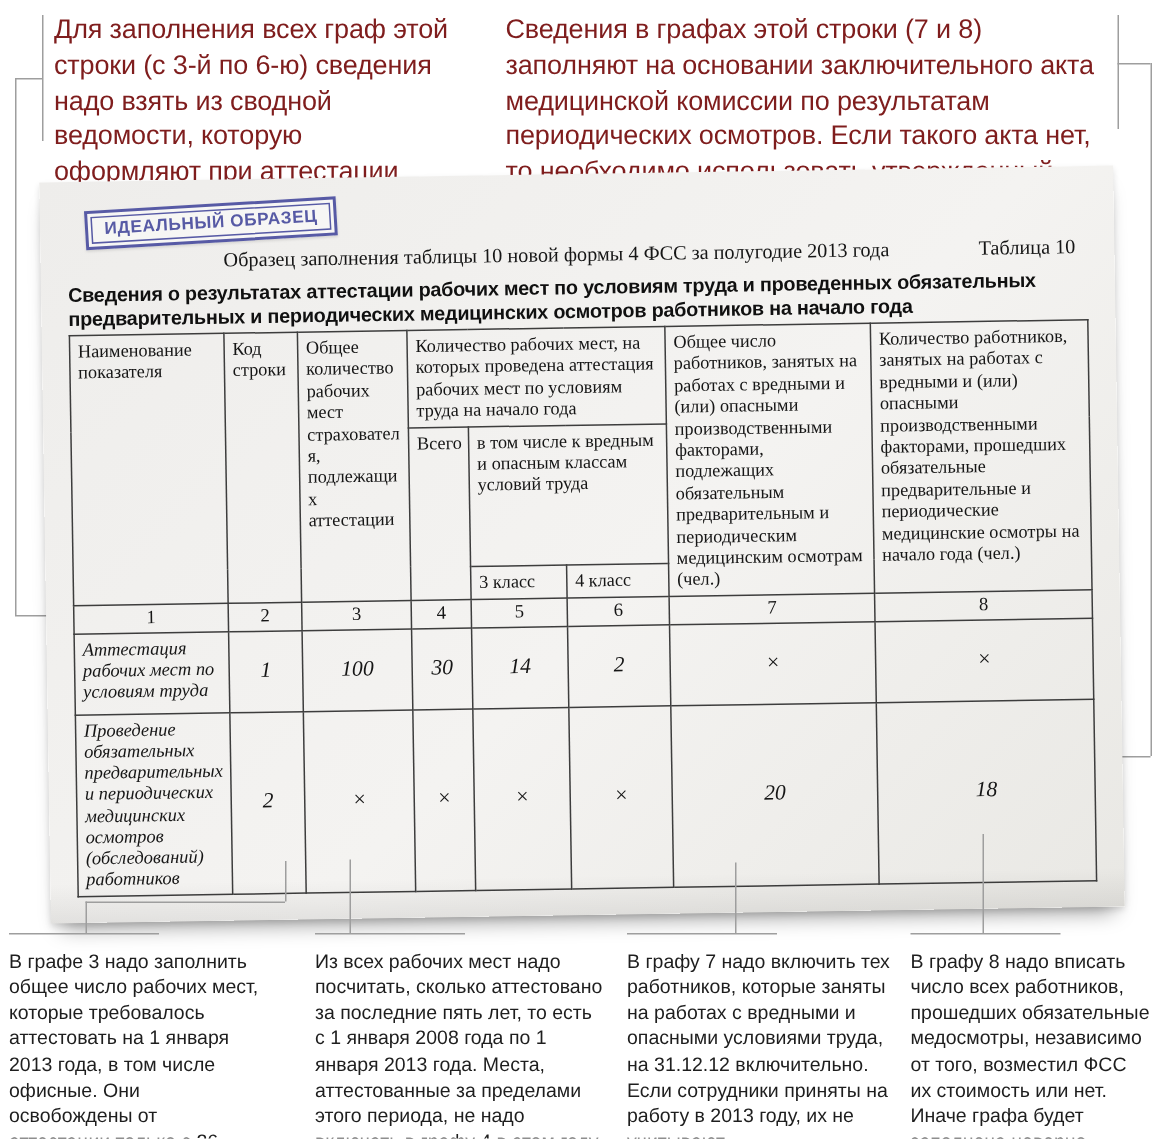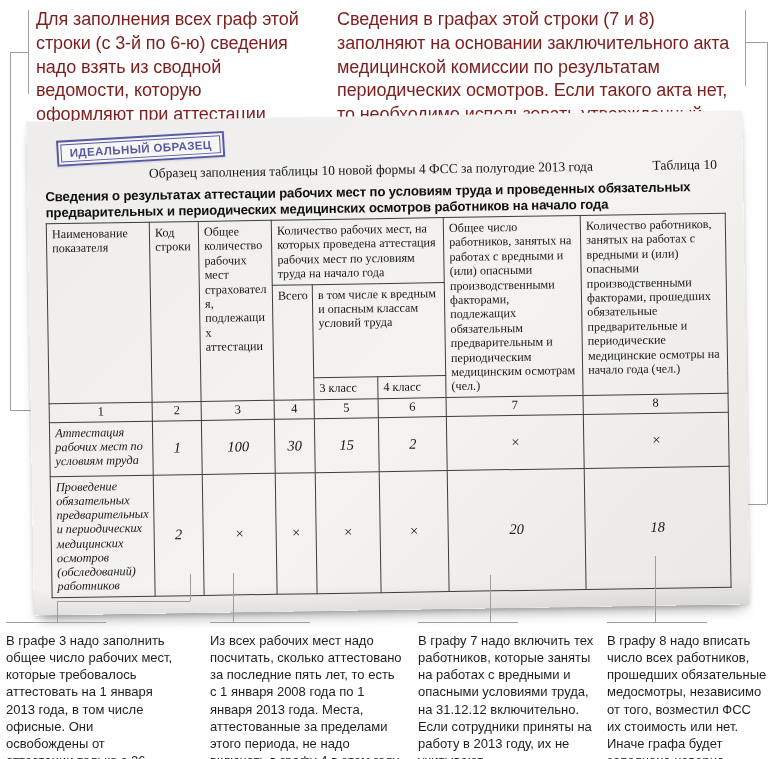--- a/index.html
+++ b/index.html
@@ -122,21 +122,21 @@
       <td>5</td>
       <td>6</td>
       <td>7</td>
       <td>8</td>
     </tr>
     <tr class="row1">
       <td class="name-cell">Аттестация рабочих мест по условиям труда</td>
       <td class="val-cell">1</td>
       <td class="val-cell">100</td>
       <td class="val-cell">30</td>
-      <td class="val-cell">15</td>
+      <td class="val-cell">14</td>
       <td class="val-cell">2</td>
       <td class="val-cell">×</td>
       <td class="val-cell">×</td>
     </tr>
     <tr class="row2">
       <td class="name-cell">Проведение обязательных предварительных и периодических медицинских осмотров (обследований) работников</td>
       <td class="val-cell">2</td>
       <td class="val-cell">×</td>
       <td class="val-cell">×</td>
       <td class="val-cell">×</td>

